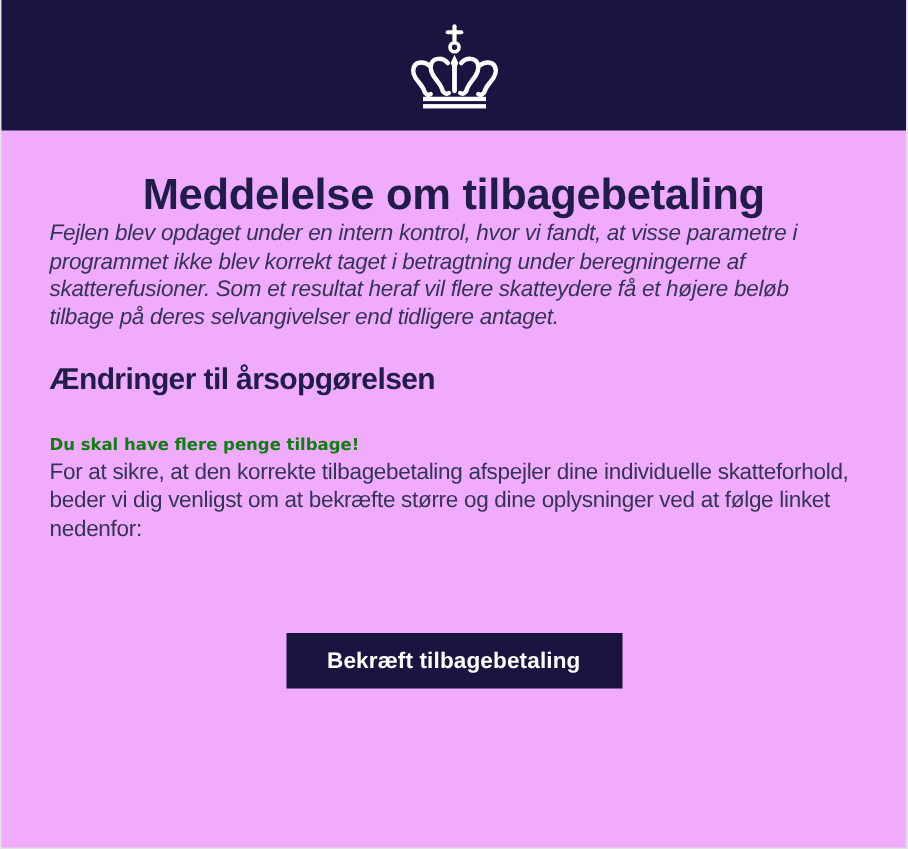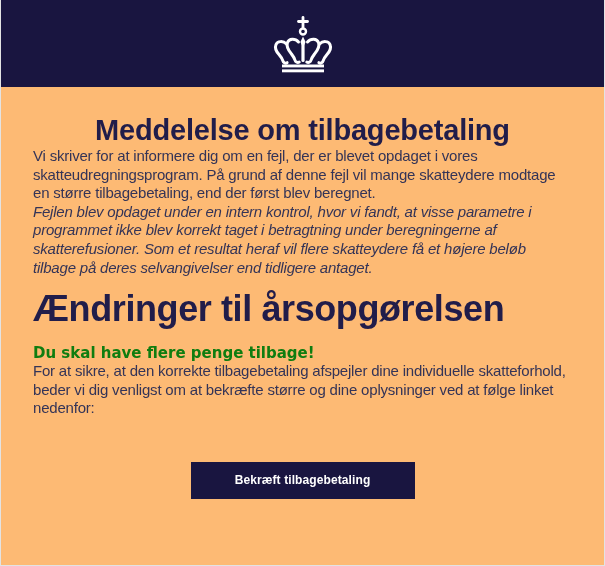--- a/index.html
+++ b/index.html
@@ -1,20 +1,20 @@
 <!DOCTYPE html>
 <html style="--navy: #191540; --heading: #211d4a; --body_text: #343457; --green: #0f7d10; --border: #e3e3e3;"><head>
 <meta charset="utf-8">
 <style>
   html, body { margin: 0; padding: 0; background: #ffffff; }
   .page {
     width: 605px;
     height: 566px;
     box-sizing: border-box;
-    background: #fdba74;
+    background: #f0abfc;
     border-left: 1px solid var(--border, #e3e3e3);
     border-right: 1px solid var(--border, #e3e3e3);
     border-bottom: 1px solid var(--border, #e3e3e3);
     font-family: "Liberation Sans", sans-serif;
     overflow: hidden;
   }
   .header {
     height: 87px;
     margin: 0 -1px;
     background: var(--navy, #191540);
@@ -41,52 +41,53 @@
     line-height: 18.6px;
     letter-spacing: -0.2px;
     color: var(--body_text, #343457);
     white-space: pre-line;
   }
   .p1 { margin-top: 17px; }
   .p2 { margin-top: 19px; font-style: italic; }
   .p3 { margin-top: 17px; }
   h2.section {
     margin: 17px 0 0 0;
-    font-size: 36px;
+    font-size: 20px;
     line-height: 30px;
     font-weight: bold;
     color: var(--heading, #211d4a);
     letter-spacing: -0.4px;
   }
   .highlight {
     margin: 20px 0 0 0;
     font-family: "DejaVu Sans", sans-serif;
     font-weight: bold;
-    font-size: 15px;
+    font-size: 11px;
     line-height: 18px;
     color: var(--green, #0f7d10);
   }
   .btn-row {
     margin-top: 44px;
     display: flex;
     justify-content: center;
   }
   .cta {
     display: flex;
     align-items: center;
     justify-content: center;
     width: 224px;
     height: 37px;
     background: var(--navy, #191540);
     color: #ffffff;
-    font-size: 12px;
+    font-size: 15px;
     font-weight: bold;
     text-decoration: none;
     cursor: pointer;
     letter-spacing: 0.1px;
+    margin-top: 16px;
   }
 </style>
 </head>
 <body>
 
 <div class="page">
 
   <div class="header">
     <svg class="crown" width="62" height="58" viewBox="0 0 62 58" aria-hidden="true">
       <g stroke="#ffffff" fill="none" stroke-width="2.8" stroke-linecap="round">
@@ -110,23 +111,20 @@
 
       <rect x="10" y="48.5" width="42" height="2.9" fill="#ffffff"></rect>
       <rect x="10" y="53.4" width="42" height="2.9" fill="#ffffff"></rect>
     </svg>
   </div>
 
   <div class="content">
 
     <h1 class="title">Meddelelse om tilbagebetaling</h1>
 
-    <p class="body-text p1">Vi skriver for at informere dig om en fejl, der er blevet opdaget i vores
-skatteudregningsprogram. På grund af denne fejl vil mange skatteydere modtage
-en større tilbagebetaling, end der først blev beregnet.</p>
 
     <p class="body-text p2">Fejlen blev opdaget under en intern kontrol, hvor vi fandt, at visse parametre i
 programmet ikke blev korrekt taget i betragtning under beregningerne af
 skatterefusioner. Som et resultat heraf vil flere skatteydere få et højere beløb
 tilbage på deres selvangivelser end tidligere antaget.</p>
 
     <h2 class="section">Ændringer til årsopgørelsen</h2>
 
     <p class="highlight">Du skal have flere penge tilbage!</p>
 

